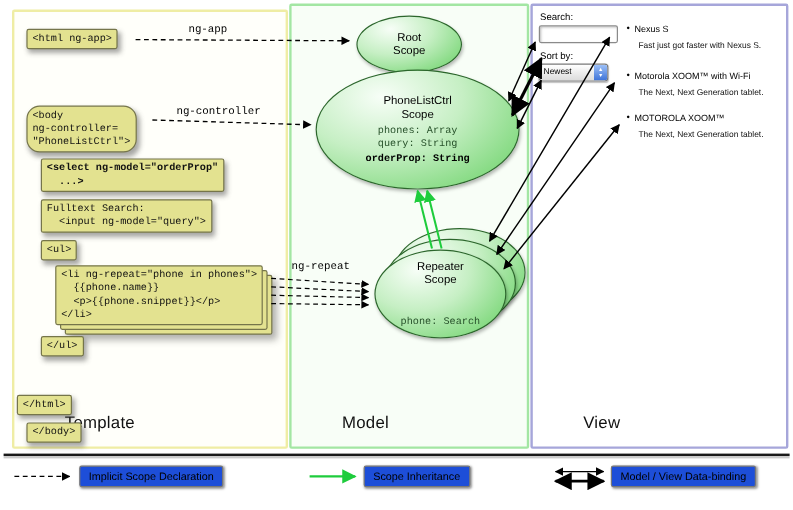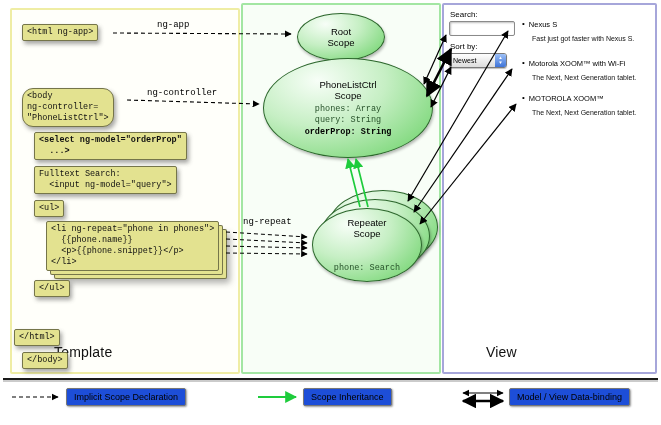--- a/index.html
+++ b/index.html
@@ -127,20 +127,21 @@
 </head>
 <body>
 
 <div id="canvas">
 
   <div class="panel" id="template-panel"></div>
   <div class="panel" id="model-panel"></div>
   <div class="panel" id="view-panel"></div>
 
   <div class="col-label" id="template-label">Template</div>
+  <div class="col-label" id="model-label">Model</div>
   <div class="col-label" id="view-label">View</div>
 
   <div class="code" id="cb-html-open">&lt;html ng-app&gt;</div>
   <div class="code" id="cb-body-open">&lt;body
 ng-controller=
 "PhoneListCtrl"&gt;</div>
   <div class="code bold" id="cb-select">&lt;select ng-model="orderProp"
   ...&gt;</div>
   <div class="code" id="cb-fulltext">Fulltext Search:
   &lt;input ng-model="query"&gt;</div>

